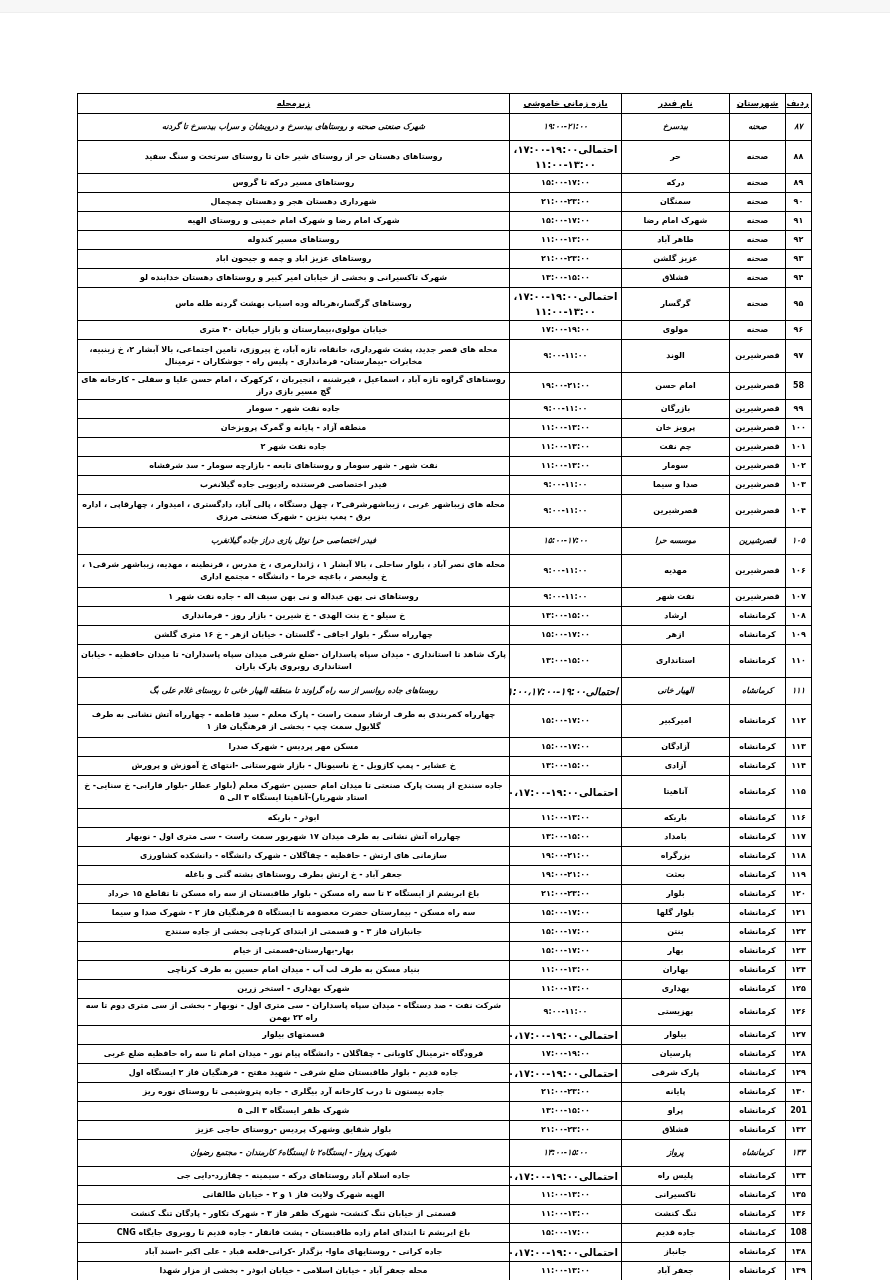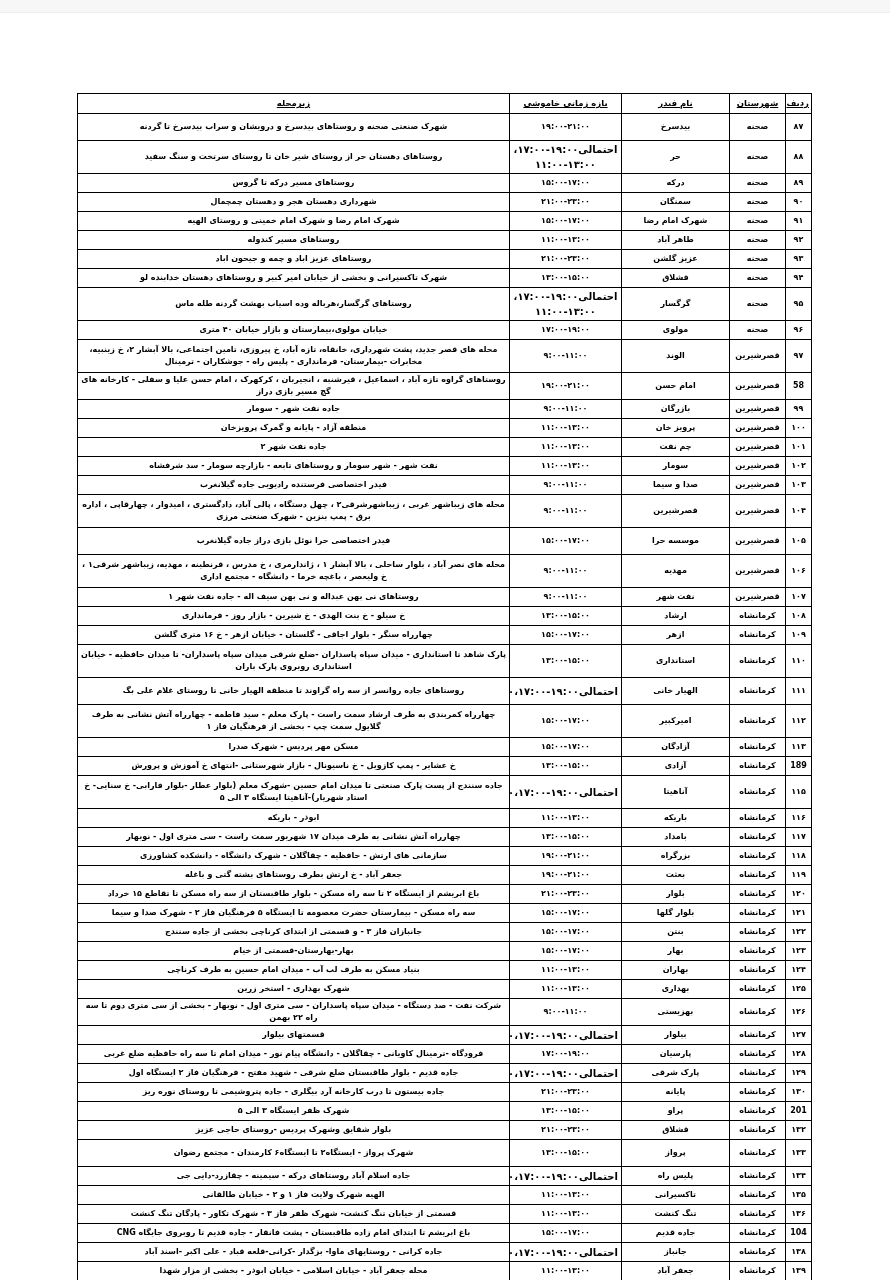--- a/index.html
+++ b/index.html
@@ -40,21 +40,21 @@
     height:17px;
     padding:1px 2px;
     text-decoration:underline;
   }
   col.c-no{width:26px;}
   col.c-county{width:56px;}
   col.c-feeder{width:108px;}
   col.c-time{width:112px;}
   col.c-sub{width:432px;}
   tr.h1  td{height:16px;}
-  tr.h15 td{height:24px;}
+  tr.h15 td{height:24px;font-style:italic;}
   tr.h2  td{height:30px;}
   td.time-cell{direction:ltr;}
   td.time-cell.prob{direction:rtl;font-size:10px;letter-spacing:-0.1px;}
 </style>
 </head>
 <body>
 
 <div class="top-strip"></div>
 
 <div class="sheet">
@@ -259,21 +259,21 @@
           <td>چهارراه کمربندی به طرف ارشاد سمت راست - پارک معلم - سید فاطمه - چهارراه آتش نشانی به طرف گلایول سمت چپ - بخشی از فرهنگیان فاز ۱</td>
         </tr>
         <tr class="h1">
           <td>۱۱۳</td>
           <td>کرمانشاه</td>
           <td>آزادگان</td>
           <td class="time-cell">⁦۱۵:۰۰-۱۷:۰۰⁩</td>
           <td>مسکن مهر پردیس - شهرک صدرا</td>
         </tr>
         <tr class="h1">
-          <td>189</td>
+          <td>۱۱۴</td>
           <td>کرمانشاه</td>
           <td>آزادی</td>
           <td class="time-cell">⁦۱۳:۰۰-۱۵:۰۰⁩</td>
           <td>خ عشایر - پمپ کازویل - خ ناسیونال - بازار شهرستانی -انتهای خ آموزش و پرورش</td>
         </tr>
         <tr class="h2">
           <td>۱۱۵</td>
           <td>کرمانشاه</td>
           <td>آناهیتا</td>
           <td class="time-cell prob">احتمالی⁦۱۷:۰۰-۱۹:۰۰⁩،⁦۹:۰۰-۱۱:۰۰⁩</td>
@@ -420,21 +420,21 @@
           <td>الهیه شهرک ولایت فاز ۱ و ۲ - خیابان طالقانی</td>
         </tr>
         <tr class="h1">
           <td>۱۳۶</td>
           <td>کرمانشاه</td>
           <td>تنگ کنشت</td>
           <td class="time-cell">⁦۱۱:۰۰-۱۳:۰۰⁩</td>
           <td>قسمتی از خیابان تنگ کنشت- شهرک ظفر فاز ۳ - شهرک تکاور - پادگان تنگ کنشت</td>
         </tr>
         <tr class="h1">
-          <td>104</td>
+          <td>108</td>
           <td>کرمانشاه</td>
           <td>جاده قدیم</td>
           <td class="time-cell">⁦۱۵:۰۰-۱۷:۰۰⁩</td>
           <td>باغ ابریشم تا ابتدای امام زاده طاقبستان - پشت فانقار - جاده قدیم تا روبروی جایگاه CNG</td>
         </tr>
         <tr class="h1">
           <td>۱۳۸</td>
           <td>کرمانشاه</td>
           <td>جانباز</td>
           <td class="time-cell prob">احتمالی⁦۱۷:۰۰-۱۹:۰۰⁩،⁦۹:۰۰-۱۱:۰۰⁩</td>

